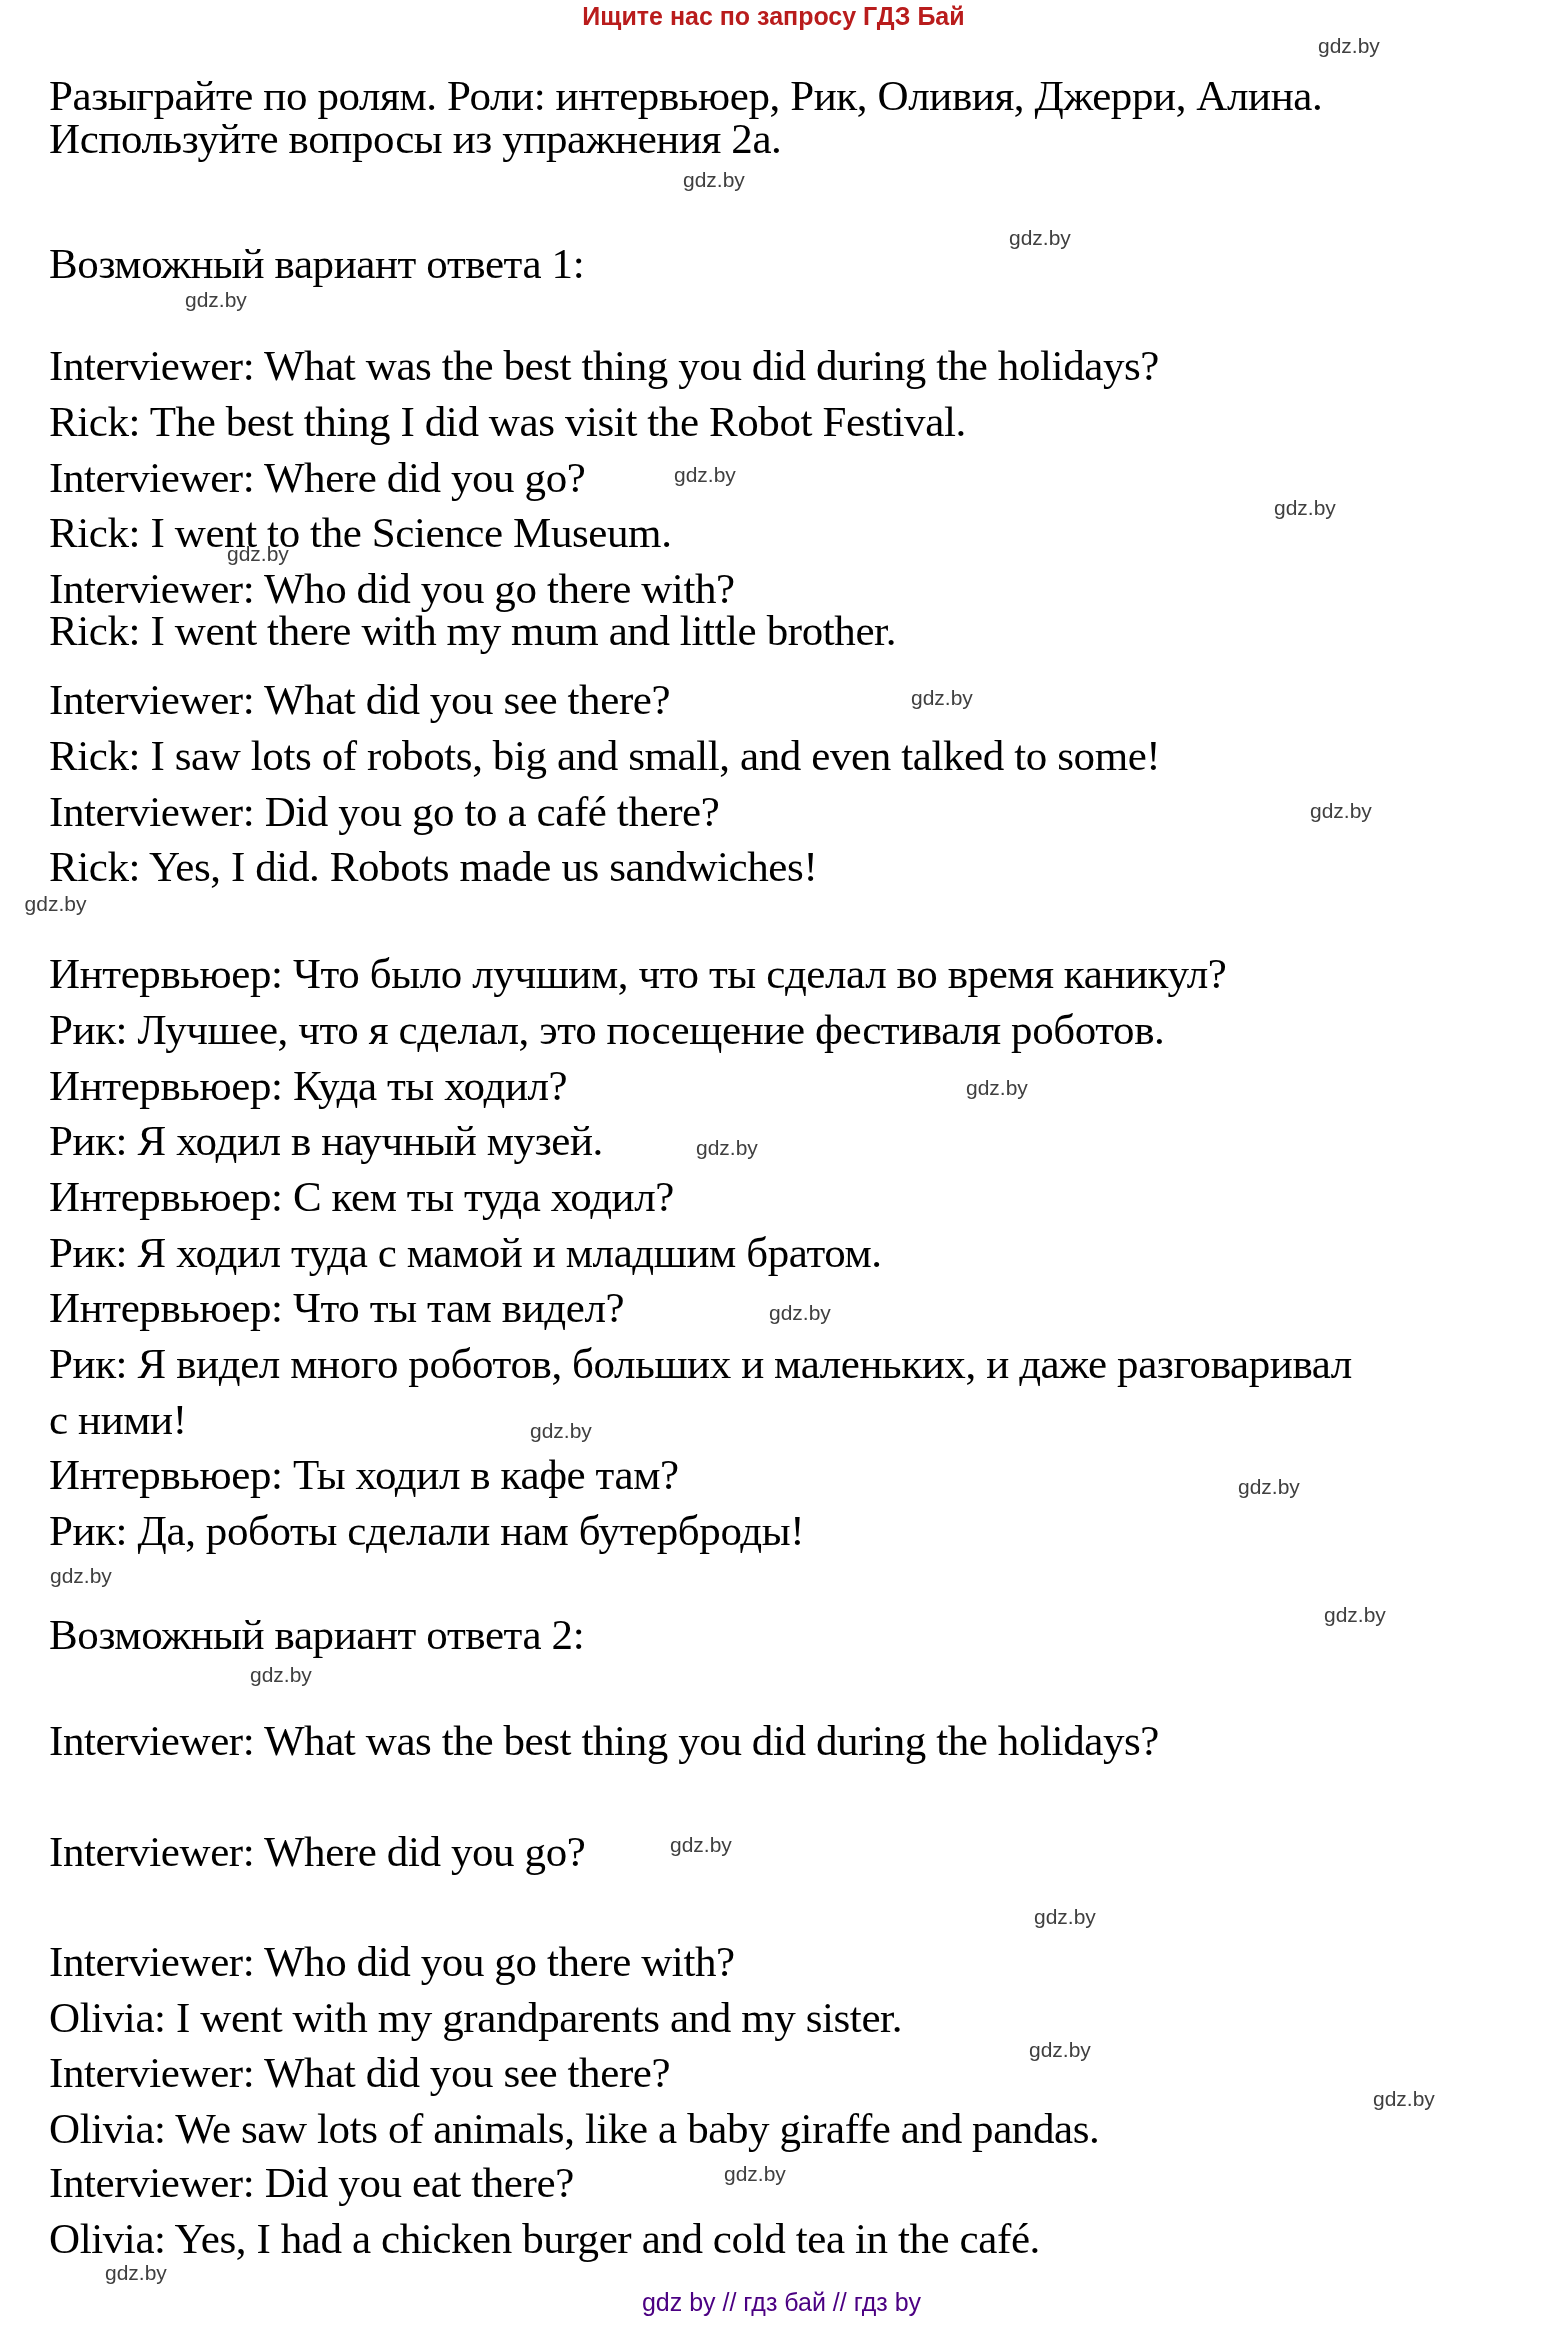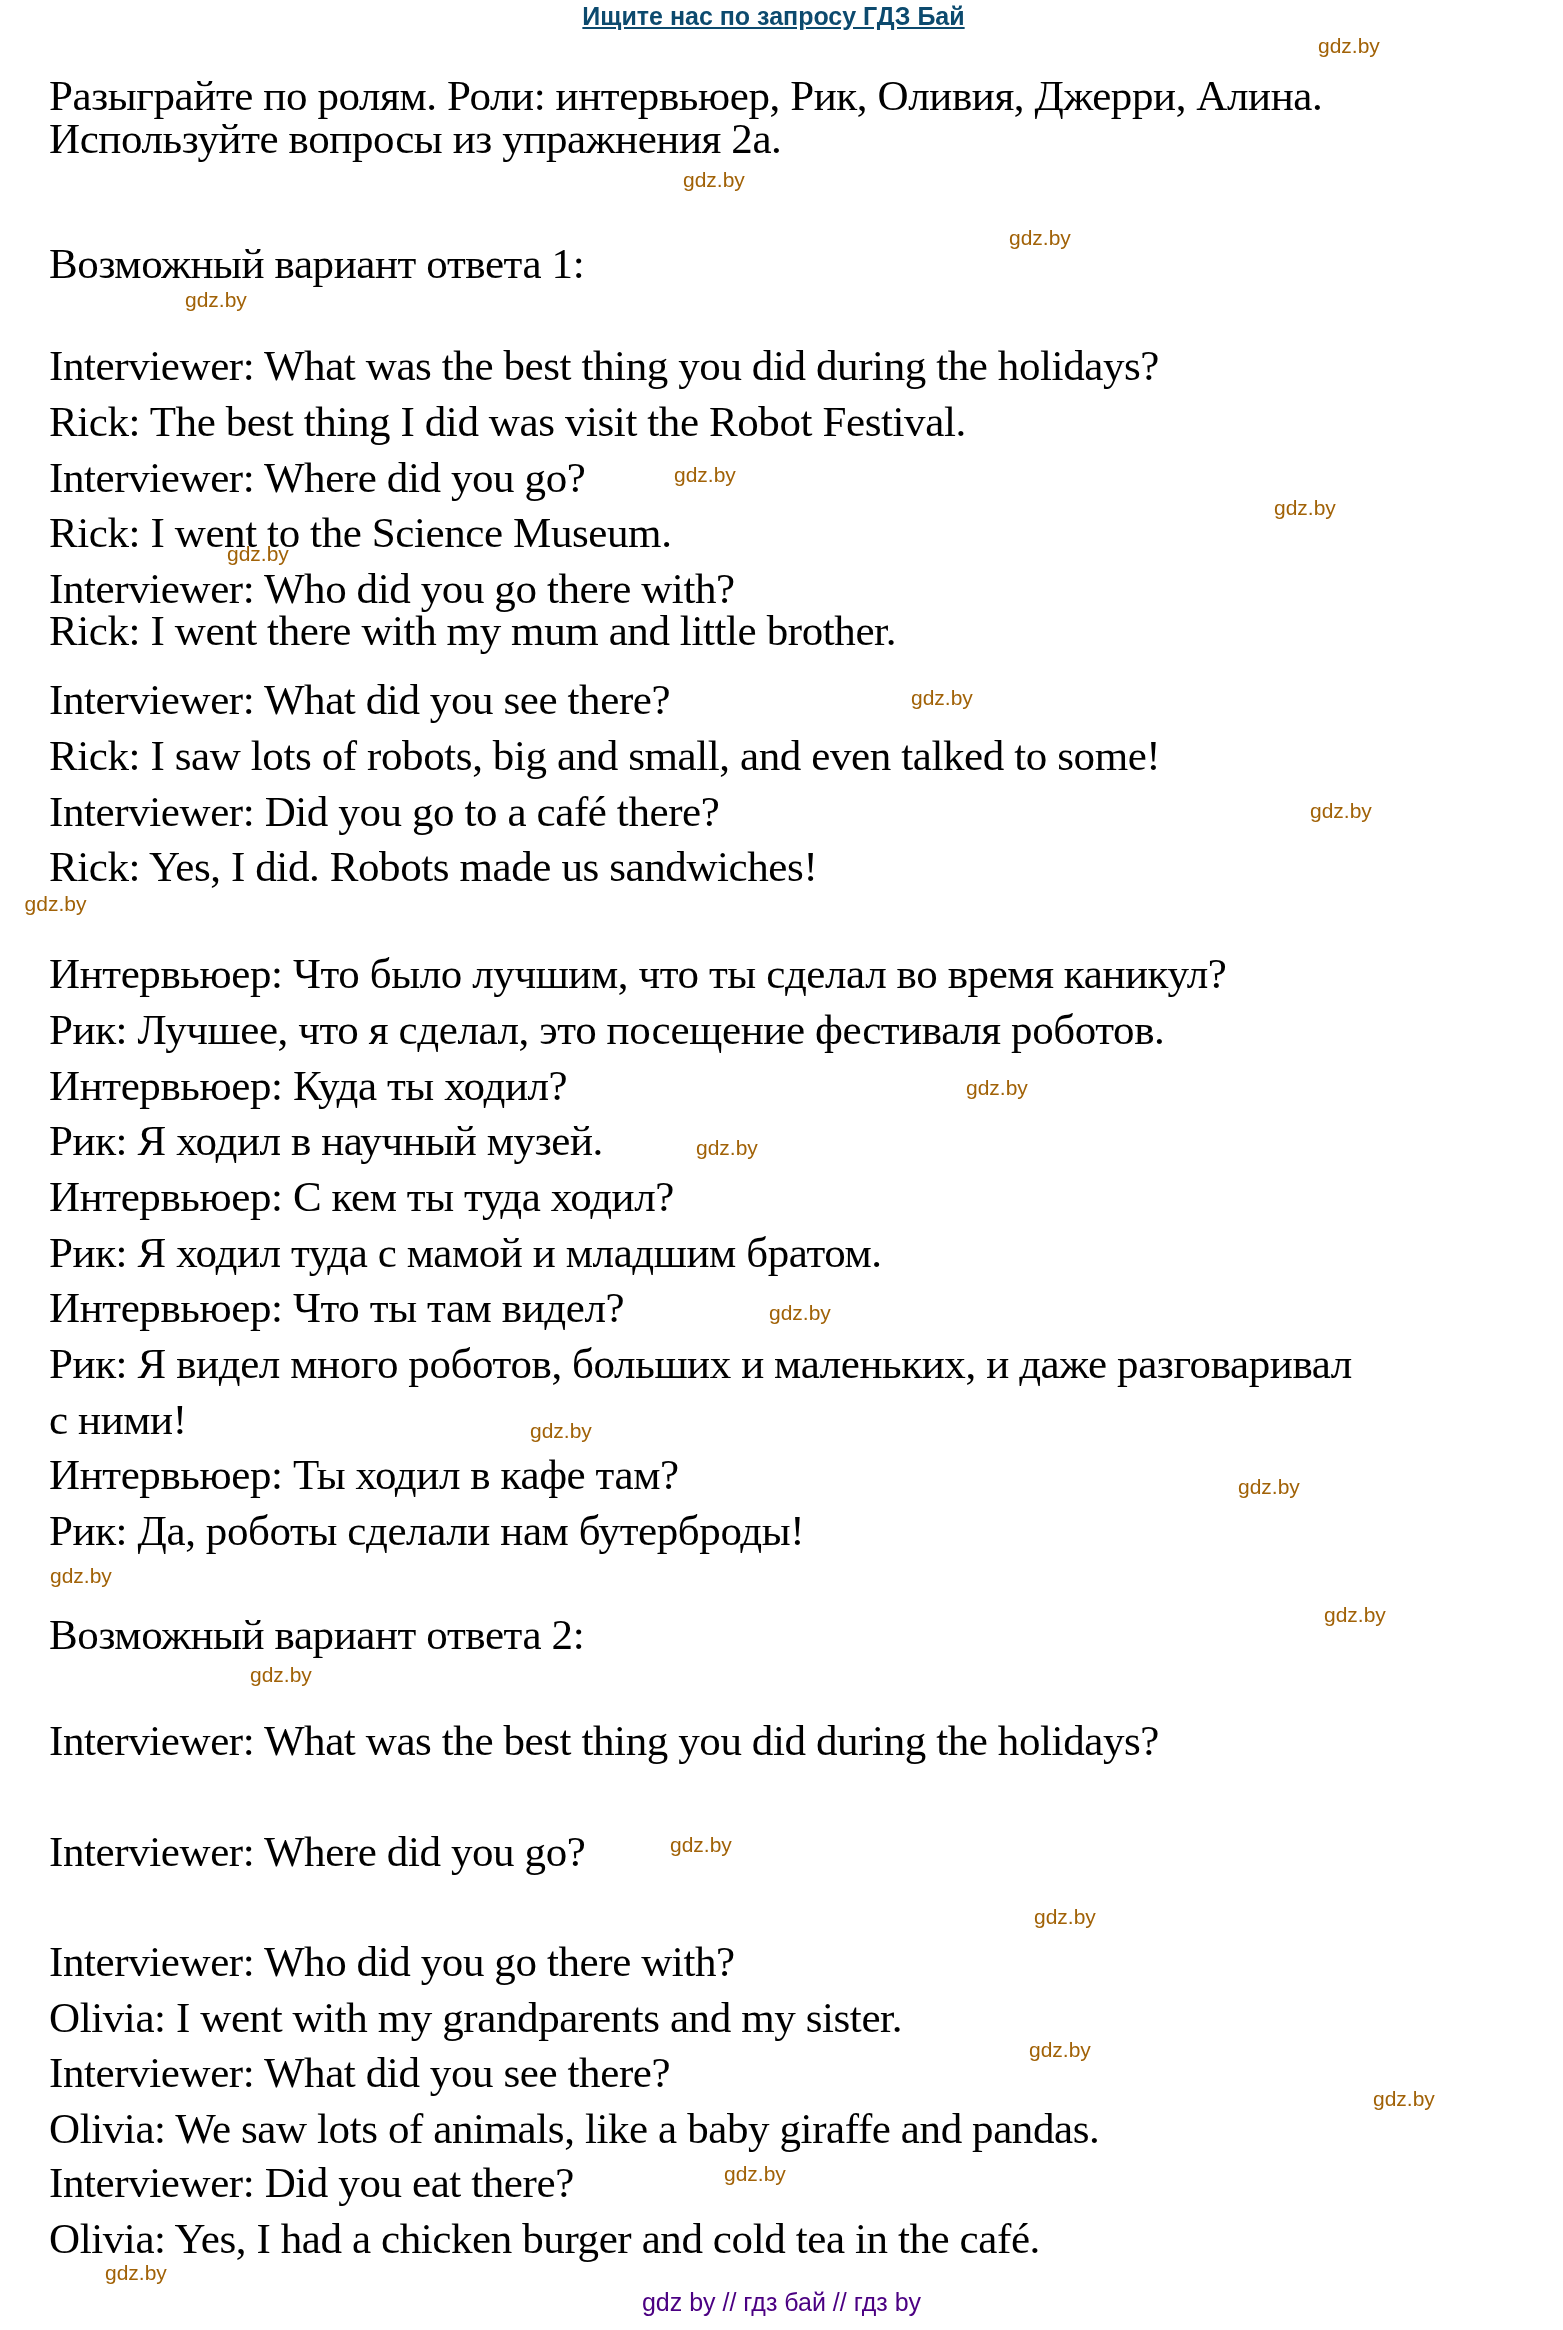--- a/index.html
+++ b/index.html
@@ -12,38 +12,37 @@
     font-family: "Liberation Serif", "DejaVu Serif", serif;
     color: #000000;
   }
   .promo {
     position: absolute;
     top: 1.6px; left: 0; right: 16px;
     text-align: center;
     font-family: "Liberation Sans", "DejaVu Sans", sans-serif;
     font-size: 25px;
     font-weight: bold;
-    color: #0c4a6e;
-    text-decoration: underline;
+    color: #b91c1c;
   }
   .line {
     position: absolute;
     left: 49px;
     white-space: nowrap;
     font-size: 43px;
     line-height: 1.15;
     letter-spacing: -0.4px;
   }
   .title { font-size: 43px; }
   .subhead { font-size: 43px; }
   .wm {
     position: absolute;
     font-family: "Liberation Sans", "DejaVu Sans", sans-serif;
     font-size: 21px;
-    color: #a16207;
+    color: #404040;
     white-space: nowrap;
   }
   .footer {
     position: absolute;
     top: 2288px; left: 0; right: 0;
     text-align: center;
     font-family: "Liberation Sans", "DejaVu Sans", sans-serif;
     font-size: 25px;
     color: #4b0082;
   }

